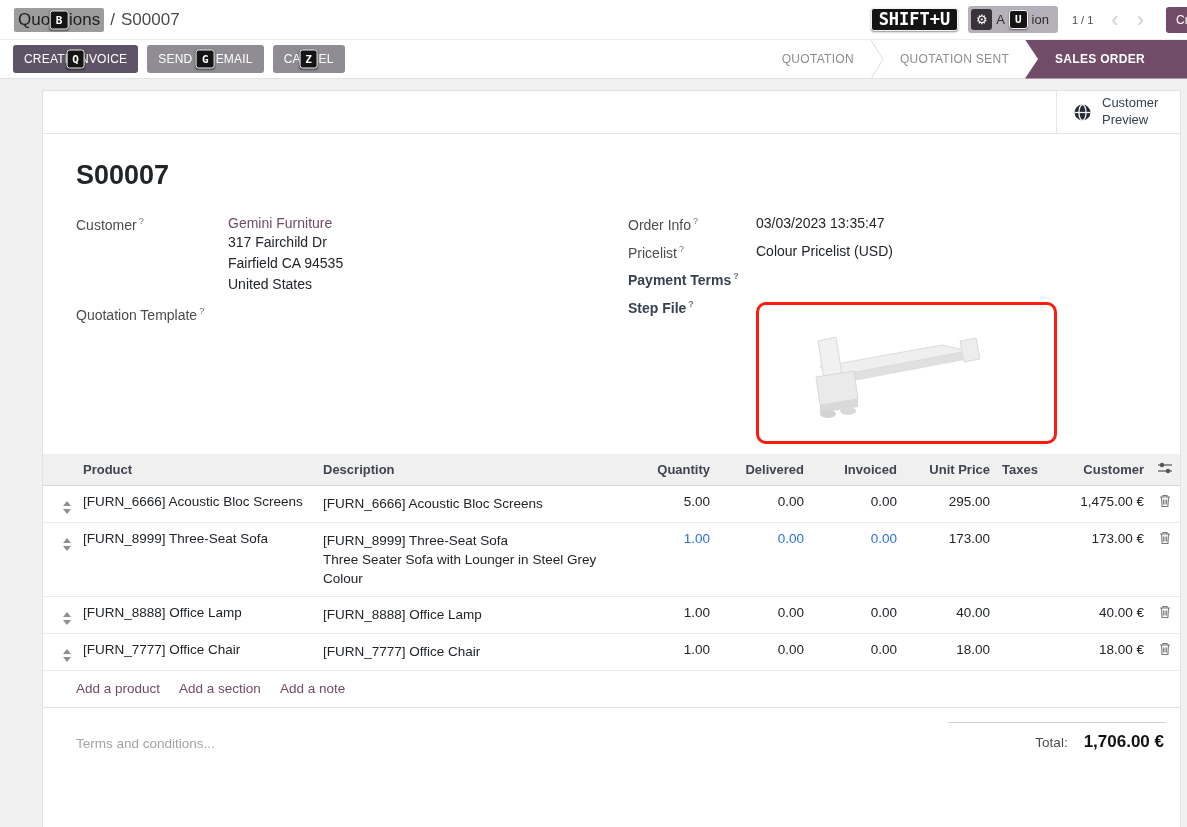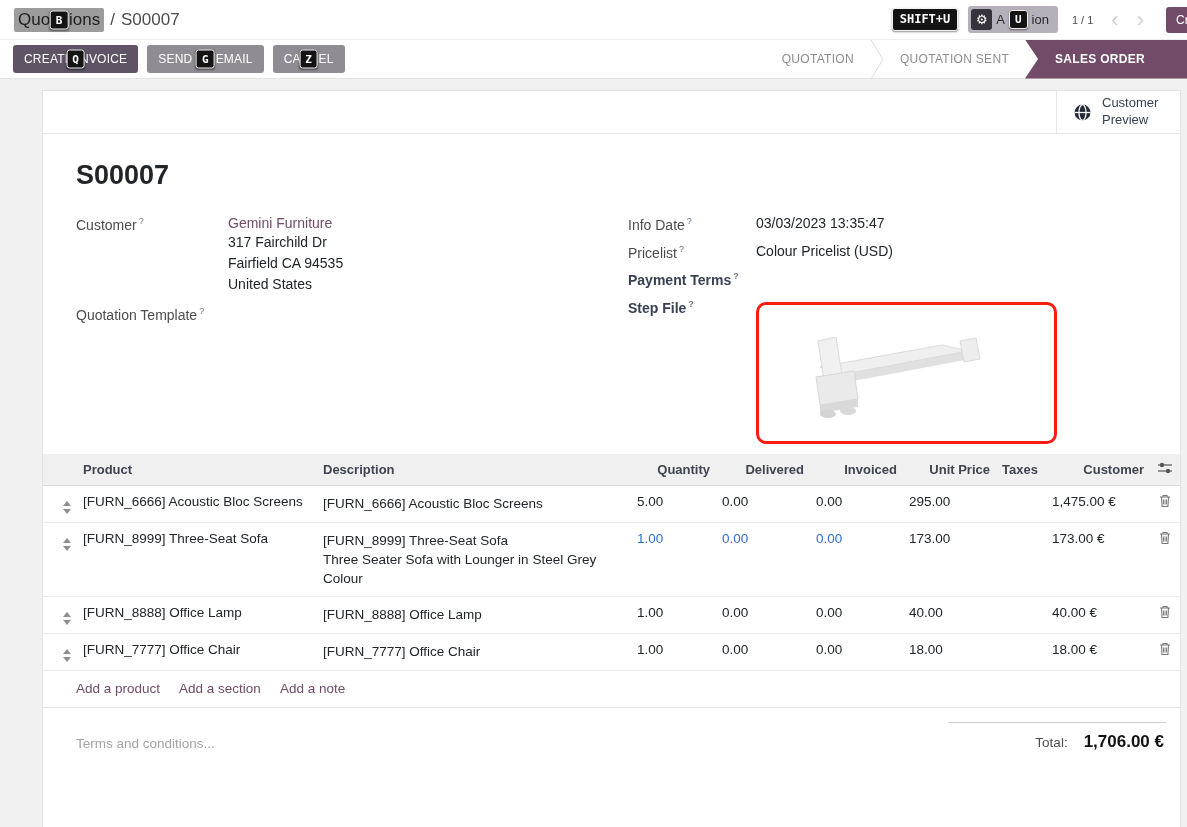--- a/index.html
+++ b/index.html
@@ -9,21 +9,21 @@
   
   .topbar { height: 40px; background: #fff; display: flex; align-items: center; padding-left: 14px; border-bottom: 1px solid #ededed; }
   .breadcrumb { font-size: 17px; color: #4c4c4c; display: flex; align-items: center; gap: 6px; }
   .bc-parent { position: relative; background: #9c9c9c; color: #1f1f1f; padding: 2px 4px; border-radius: 2px; cursor: pointer; }
   .bc-current { color: #4c4c4c; }
   .topbar-right { margin-left: auto; display: flex; align-items: center; gap: 10px; }
   .khint { background: #141414; color: #fff; border: 1px solid #f2f2f2; border-radius: 3px;
            font-family: "DejaVu Sans Mono", monospace; font-size: 11px; font-weight: bold;
            padding: 1px 5px; line-height: 15px; box-shadow: 0 1px 2px rgba(0,0,0,.45); }
   .khint.center { position: absolute; left: 50%; top: 50%; transform: translate(-50%,-50%); z-index: 6; }
-  .khint.big { font-size: 12px; padding: 3px 7px; }
+  .khint.big { font-size: 17px; padding: 3px 7px; }
   .action-btn { display: flex; align-items: center; gap: 4px; background: #b6b0ba; border: none; border-radius: 3px;
                 height: 27px; padding: 2px 9px 2px 3px; font-size: 13px; color: #2d2d2d; cursor: pointer;
                 font-family: inherit; }
   .gear-box { width: 21px; height: 21px; background: #38333b; border-radius: 3px; color: #fff;
               display: inline-flex; align-items: center; justify-content: center; font-size: 13px; }
   .pager { font-size: 11px; color: #4c4c4c; margin: 0 4px; }
   .chev-btn { background: none; border: none; color: #cfcfcf; font-size: 22px; line-height: 20px; cursor: pointer; padding: 0 4px; }
   .create-cut { background: #714b67; color: #fff; border: none; border-radius: 3px 0 0 3px; font-size: 12px;
                 padding: 6px 10px; width: 21px; overflow: hidden; white-space: nowrap; cursor: pointer; margin-left: 8px; }
 
@@ -71,21 +71,21 @@
   .tab.active { background: #fff; border: 1px solid #d9d9d9; border-bottom: 1px solid #fff; border-radius: 2px 2px 0 0; color: #212529; }
   .tab.t2 { color: #4a5160; }
   .tab.t3 { color: #6d597f; }
 
   
   table.lines { width: 100%; border-collapse: collapse; table-layout: fixed; font-size: 13.5px; }
   th { background: #f0f0f0; border-bottom: 1px solid #d9d9d9; padding: 8px 6px; text-align: left;
        font-size: 13px; color: #3f4450; font-weight: bold; }
   th.num { text-align: right; }
   td { padding: 8px 6px; border-bottom: 1px solid #ebebeb; vertical-align: top; }
-  td.num { }
+  td.num { text-align: right; }
   td.blue { color: #2c6fd1; }
   .cell-desc { white-space: pre-line; line-height: 19px; }
   td.handle-cell, th.handle-col { padding-left: 20px; }
   .drag { display: inline-flex; flex-direction: column; gap: 3px; padding-top: 4px; cursor: grab; }
   .drag i { width: 0; height: 0; border-left: 4px solid transparent; border-right: 4px solid transparent; }
   .drag .up { border-bottom: 5px solid #8f8f8f; }
   .drag .down { border-top: 5px solid #8f8f8f; }
   td.trash-cell { text-align: center; cursor: pointer; }
   th.icon-col { text-align: center; }
 
@@ -187,21 +187,21 @@
             <div class="flabel">
               <span>Quotation Template</span><sup class="help">?</sup>
             </div>
             <div class="fvalue"></div>
           </div>
         </div>
 
         <div class="fgroup right">
           <div class="frow">
             <div class="flabel">
-              <span>Info Date</span><sup class="help">?</sup>
+              <span>Order Info</span><sup class="help">?</sup>
             </div>
             <div class="fvalue">03/03/2023 13:35:47</div>
           </div>
           <div class="frow">
             <div class="flabel">
               <span>Pricelist</span><sup class="help">?</sup>
             </div>
             <div class="fvalue">Colour Pricelist (USD)</div>
           </div>
           <div class="frow">

